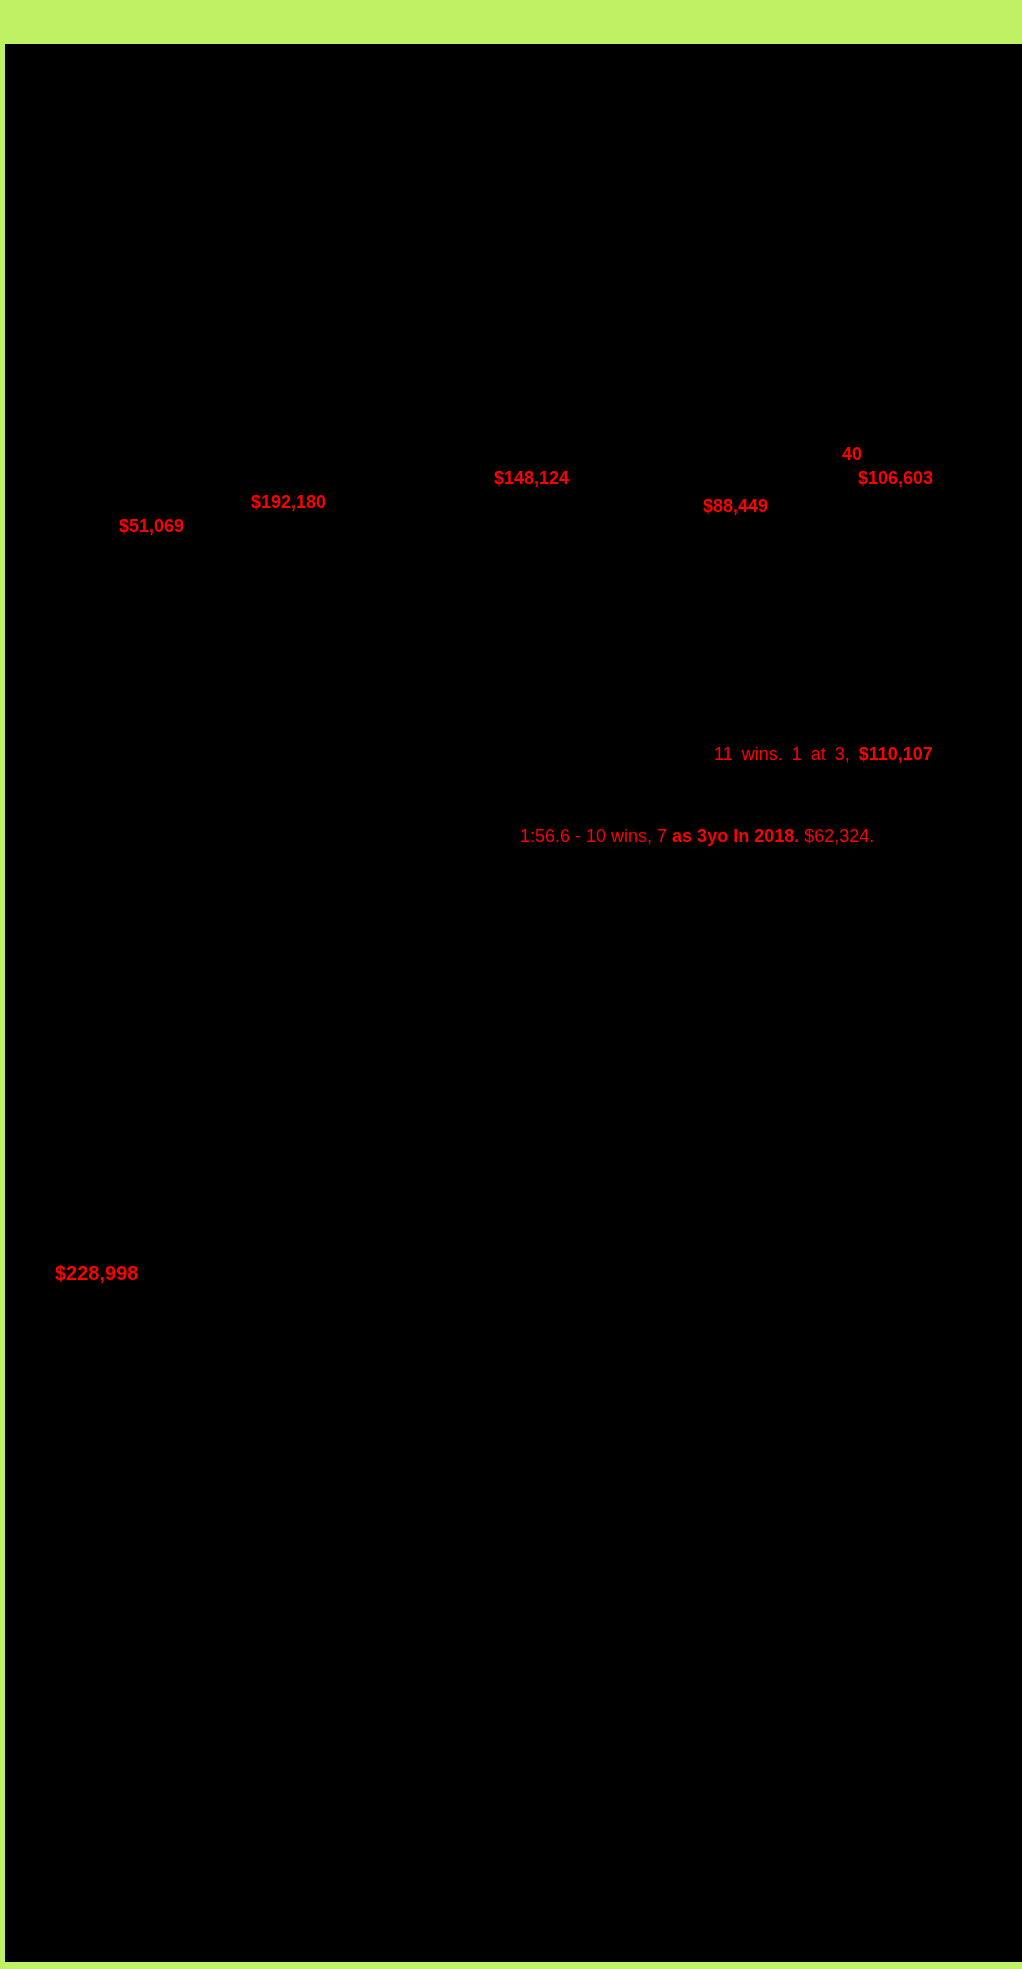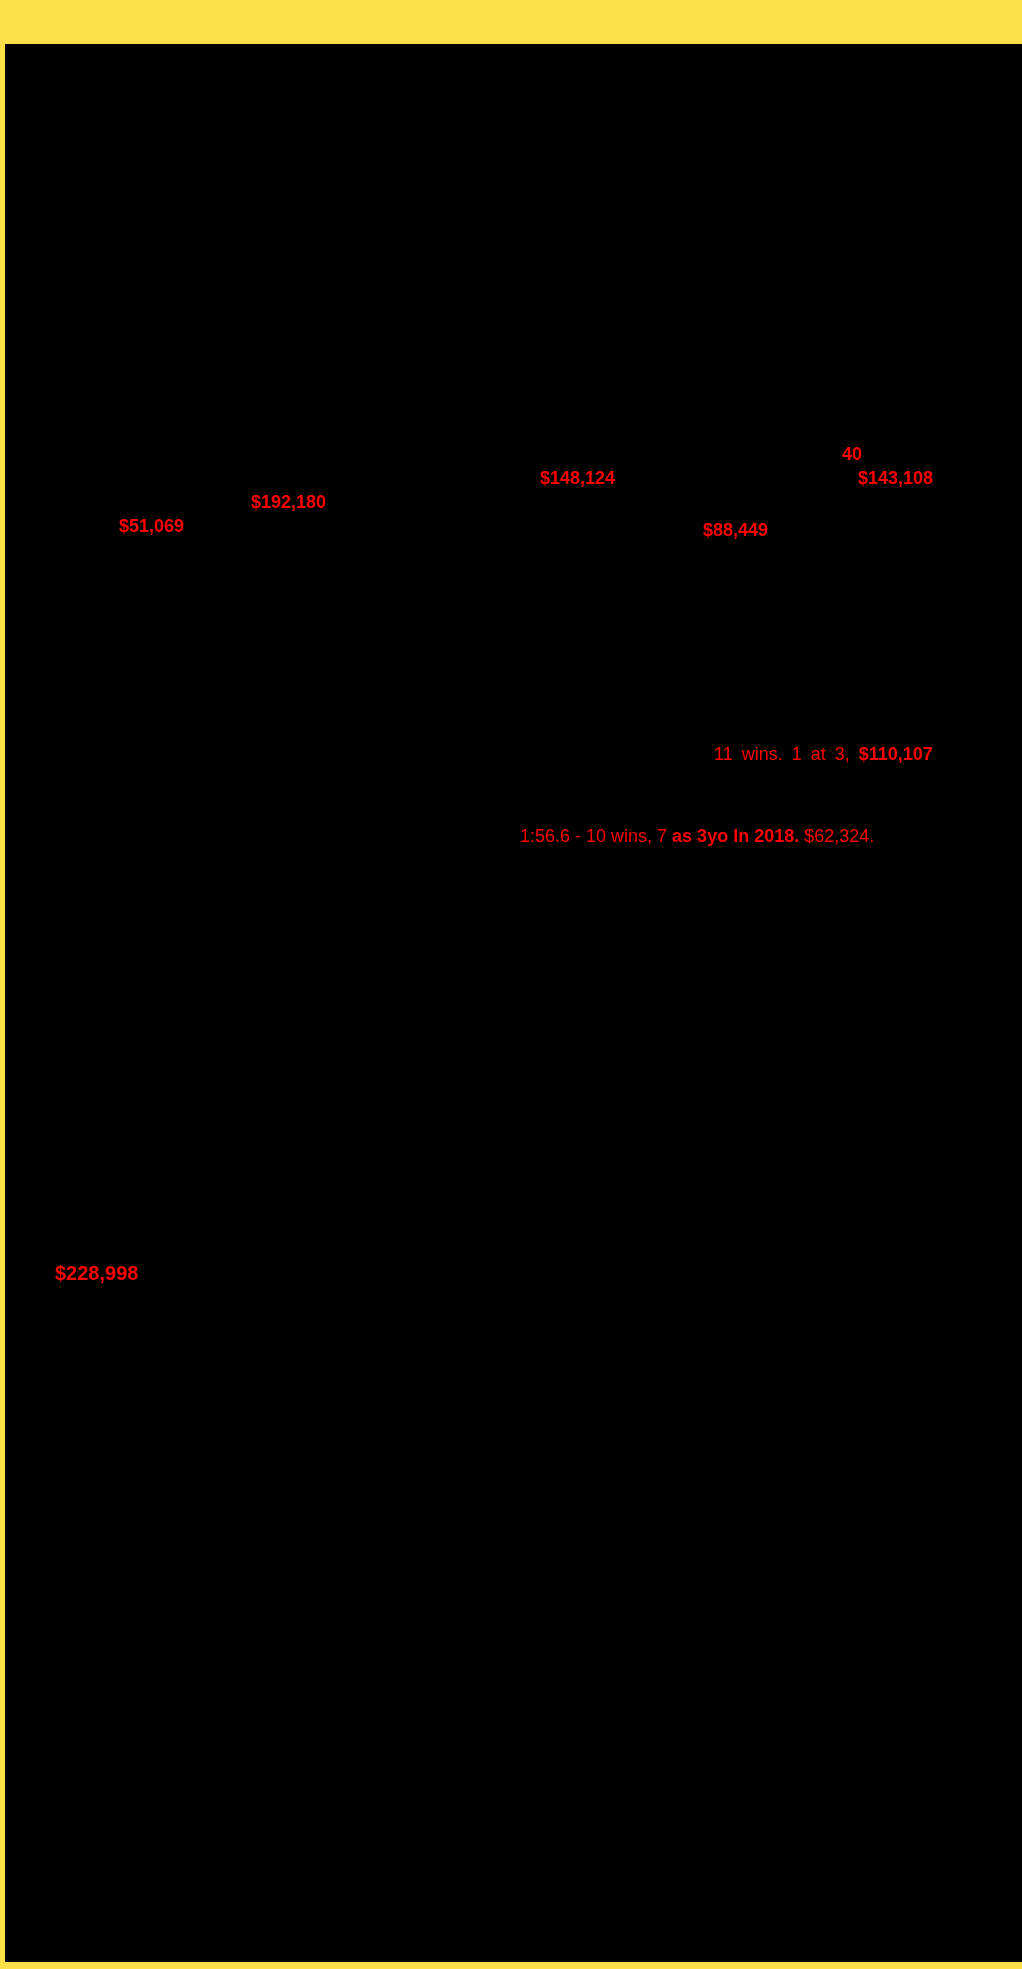--- a/index.html
+++ b/index.html
@@ -4,21 +4,21 @@
 <style>
   html, body {
     margin: 0;
     padding: 0;
     background: #ffffff;
   }
   .canvas {
     position: relative;
     width: 1022px;
     height: 1969px;
-    background: #fde047;
+    background: #bef264;
     overflow: hidden;
     font-family: "Liberation Sans", sans-serif;
   }
   .page {
     position: absolute;
     left: 5px;
     top: 44px;
     width: 1017px;
     height: 1918px;
     background: #000000;
@@ -37,27 +37,27 @@
 </style>
 </head>
 <body>
 
 <div class="canvas">
 
   <div class="page"></div>
 
   <span class="red bold" style="left:842px; top:445px;">40</span>
 
-  <span class="red bold" style="left:540px; top:469px;">$148,124</span>
+  <span class="red bold" style="left:494px; top:469px;">$148,124</span>
 
-  <span class="red bold" style="left:858px; top:469px;">$143,108</span>
+  <span class="red bold" style="left:858px; top:469px;">$106,603</span>
 
   <span class="red bold" style="left:251px; top:493px;">$192,180</span>
 
-  <span class="red bold" style="left:703px; top:497px;margin-top:24px;">$88,449</span>
+  <span class="red bold" style="left:703px; top:497px;">$88,449</span>
 
   <span class="red bold" style="left:119px; top:517px;">$51,069</span>
 
   <span class="red wsp" style="left:714px; top:745px;"><span>11 wins. 1 at 3, </span><span class="bold">$110,107</span></span>
 
   <span class="red" style="left:520px; top:827px;"><span>1:56.6 - 10 wins, 7 </span><span class="bold">as 3yo In 2018.</span><span> $62,324.</span></span>
 
   <span class="red bold big" style="left:55px; top:1263px;">$228,998</span>
 
 </div>

